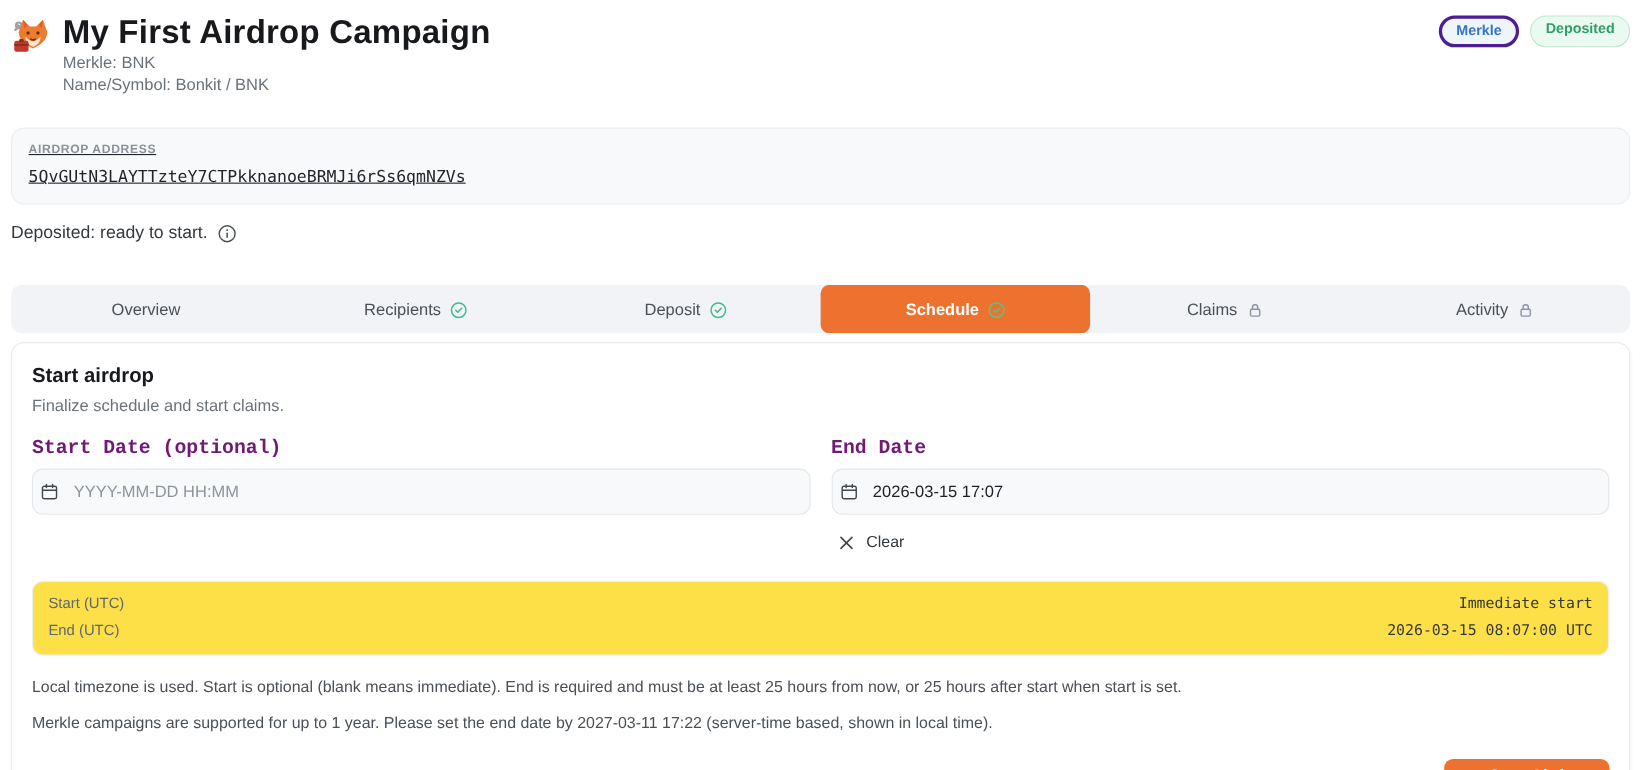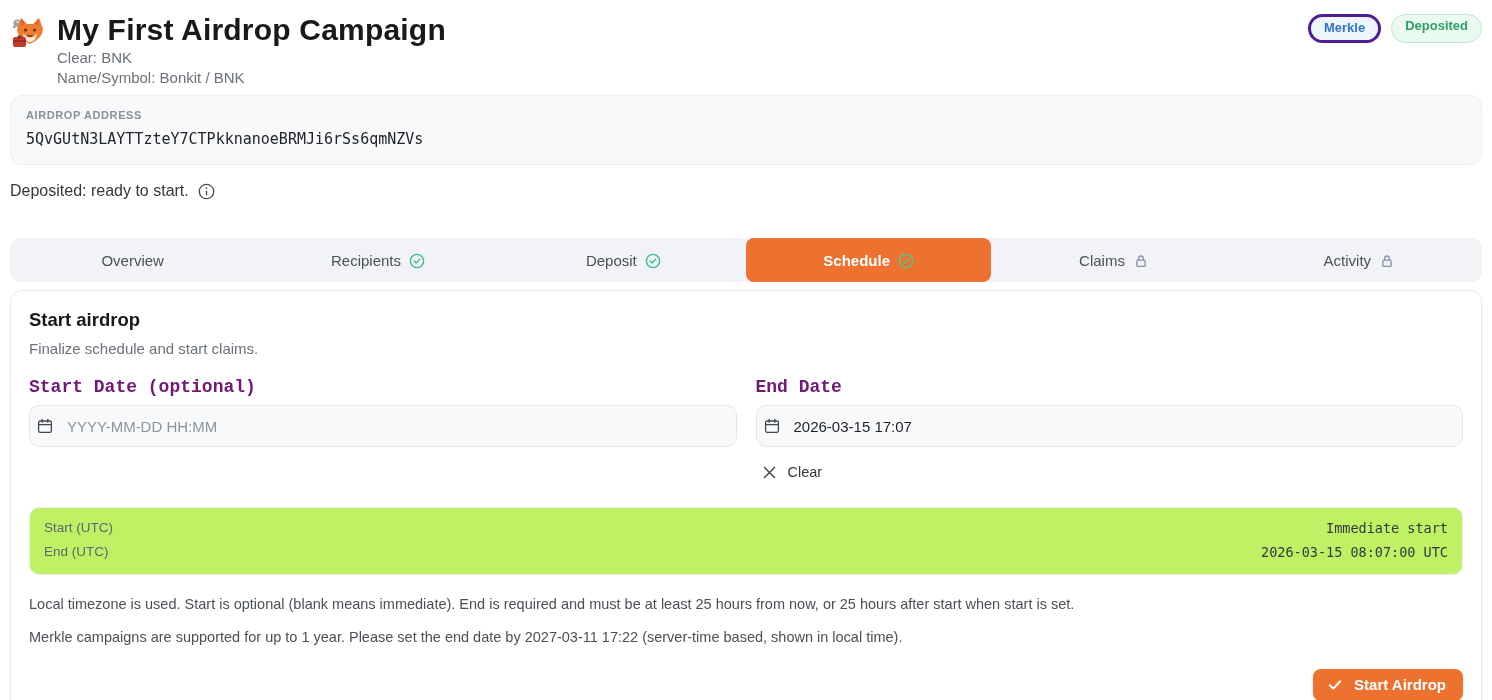--- a/index.html
+++ b/index.html
@@ -26,22 +26,22 @@
   .badges { display: flex; gap: 10px; padding-top: 2px; }
   .badge {
     font-size: 13px; font-weight: 700; padding: 3px 13px 4px 13px;
     border-radius: 999px; line-height: 16px;
   }
   .badge-merkle { color: #3173c6; background: #eef5fd; border: 3px solid #4c1d95; }
   .badge-deposited { color: #2f9e68; background: #eafaf1; border: 1px solid #bfe8cf; }
 
   
   .address-box {
-    margin-top: 8px; background: #f8f9fa; border: 1px solid #eceef1;
-    border-radius: 12px; padding: 13px 18px 16px 15px;
+    margin-top: 29px; background: #f8f9fa; border: 1px solid #eceef1;
+    border-radius: 12px; padding: 13px 18px 16px 15px; text-decoration: underline;
   }
   .address-label {
     font-size: 11px; font-weight: 600; letter-spacing: 0.6px;
     color: #8a919b; text-transform: uppercase;
   }
   .address-value {
     margin-top: 9px; font-family: "DejaVu Sans Mono", "Liberation Mono", monospace;
     font-size: 15px; color: #212529;
   }
 
@@ -82,21 +82,21 @@
   .input .placeholder { color: #8d949c; }
   .input .value { color: #1d2126; }
   .clear-row {
     margin-top: 13px; margin-left: 1px; display: inline-flex; align-items: center;
     gap: 12px; font-size: 14.5px; color: #33383d; cursor: pointer;
     background: none; border: none; padding: 4px 6px; font-family: inherit;
   }
   .x-icon { width: 13px; height: 13px; display: inline-flex; }
 
   .summary-box {
-    margin-top: 23px; background: #bef264; border: 1px solid #edeff2;
+    margin-top: 23px; background: #fde047; border: 1px solid #edeff2;
     border-radius: 10px; padding: 8px 14px 10px 14px;
   }
   .summary-row { display: flex; justify-content: space-between; align-items: center; line-height: 24px; }
   .summary-label { font-size: 13.5px; color: #5f6670; }
   .summary-value {
     font-family: "DejaVu Sans Mono", "Liberation Mono", monospace;
     font-size: 13.5px; color: #33383d;
   }
 
   .note { margin-top: 20px; font-size: 14.5px; color: #4a5056; line-height: 19px; }
@@ -131,21 +131,21 @@
           <circle cx="15.5" cy="16" r="1.5" fill="#5a3317"></circle>
           <circle cx="24.5" cy="16" r="1.5" fill="#5a3317"></circle>
           <path d="M18 21.5 Q20 23 22 21.5" stroke="#5a3317" stroke-width="1.4" fill="none" stroke-linecap="round"></path>
           <rect x="3" y="23" width="13" height="10" rx="2" fill="#c0392b"></rect>
           <rect x="3" y="26" width="13" height="1.6" fill="#8f2a1f"></rect>
           <rect x="7.5" y="21.5" width="4" height="3" rx="1" fill="#8f2a1f"></rect>
         </svg>
       </span>
       <div class="title-block">
         <h1 class="page-title">My First Airdrop Campaign</h1>
-        <div class="subtitle-line">Clear: BNK</div>
+        <div class="subtitle-line">Merkle: BNK</div>
         <div class="subtitle-line">Name/Symbol: Bonkit / BNK</div>
       </div>
     </div>
     <div class="badges">
       <span class="badge badge-merkle">Merkle</span>
       <span class="badge badge-deposited">Deposited</span>
     </div>
   </div>
 
   <div class="address-box">

